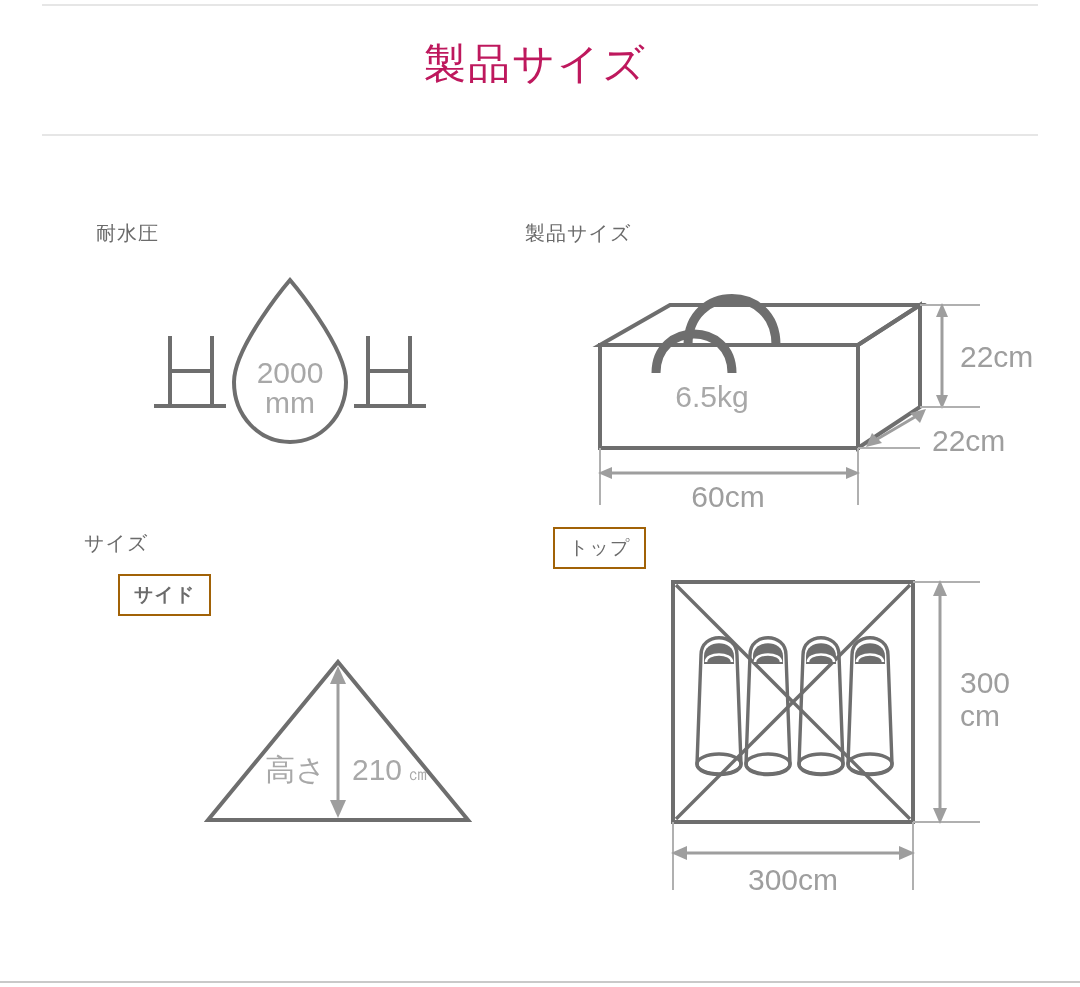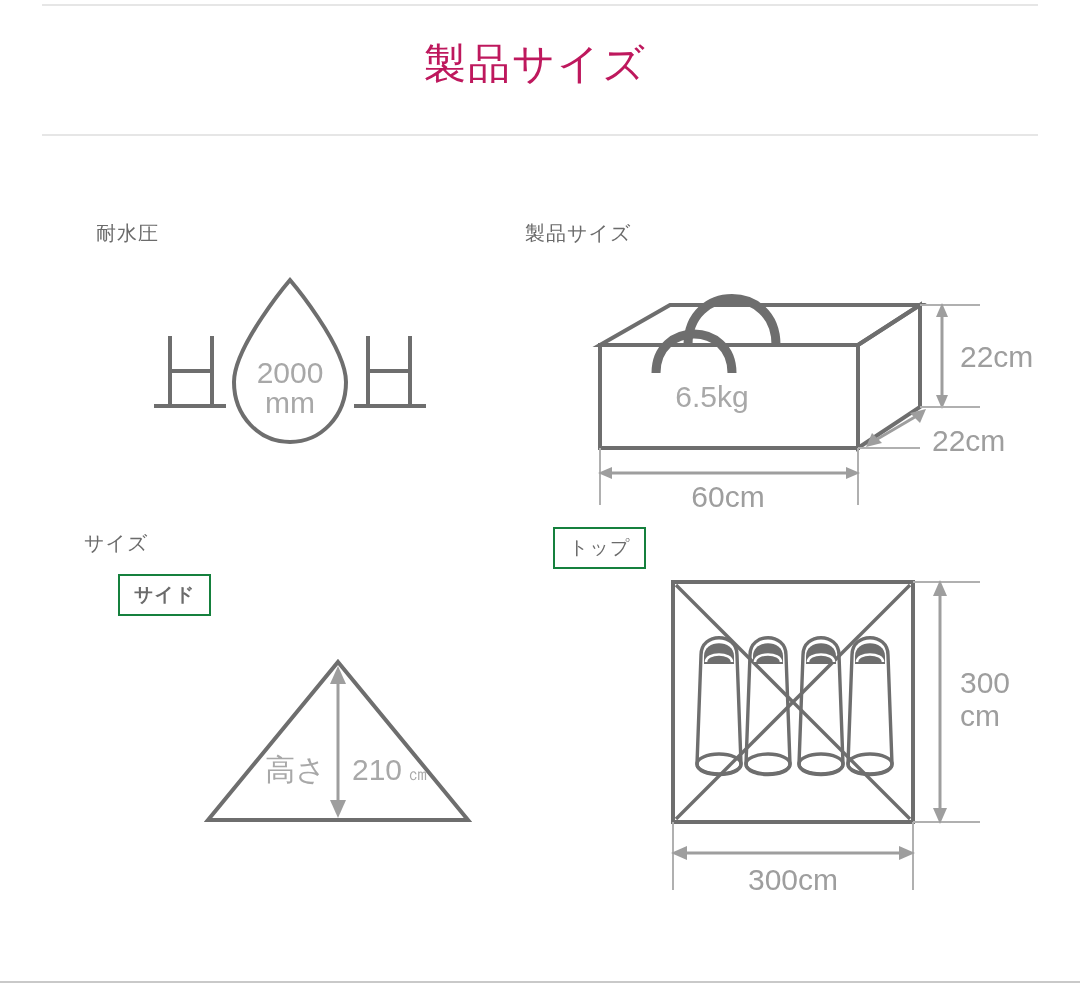--- a/index.html
+++ b/index.html
@@ -54,21 +54,21 @@
     letter-spacing: 1px;
     white-space: nowrap;
   }
   .heading-water   { left: 96px;  top: 218px; }
   .heading-storage { left: 525px; top: 218px; }
   .heading-size    { left: 84px;  top: 528px; }
 
   
   .tag-box {
     position: absolute;
-    border: 2px solid #15803d;
+    border: 2px solid #a16207;
     background: #ffffff;
     font-size: 19px;
     line-height: 19px;
     color: #6b6b6b;
     padding: 9px 14px 10px 14px;
     white-space: nowrap;
     letter-spacing: 1px;
     box-sizing: border-box;
   }
   .tag-side { left: 118px; top: 574px; font-weight: bold; }

